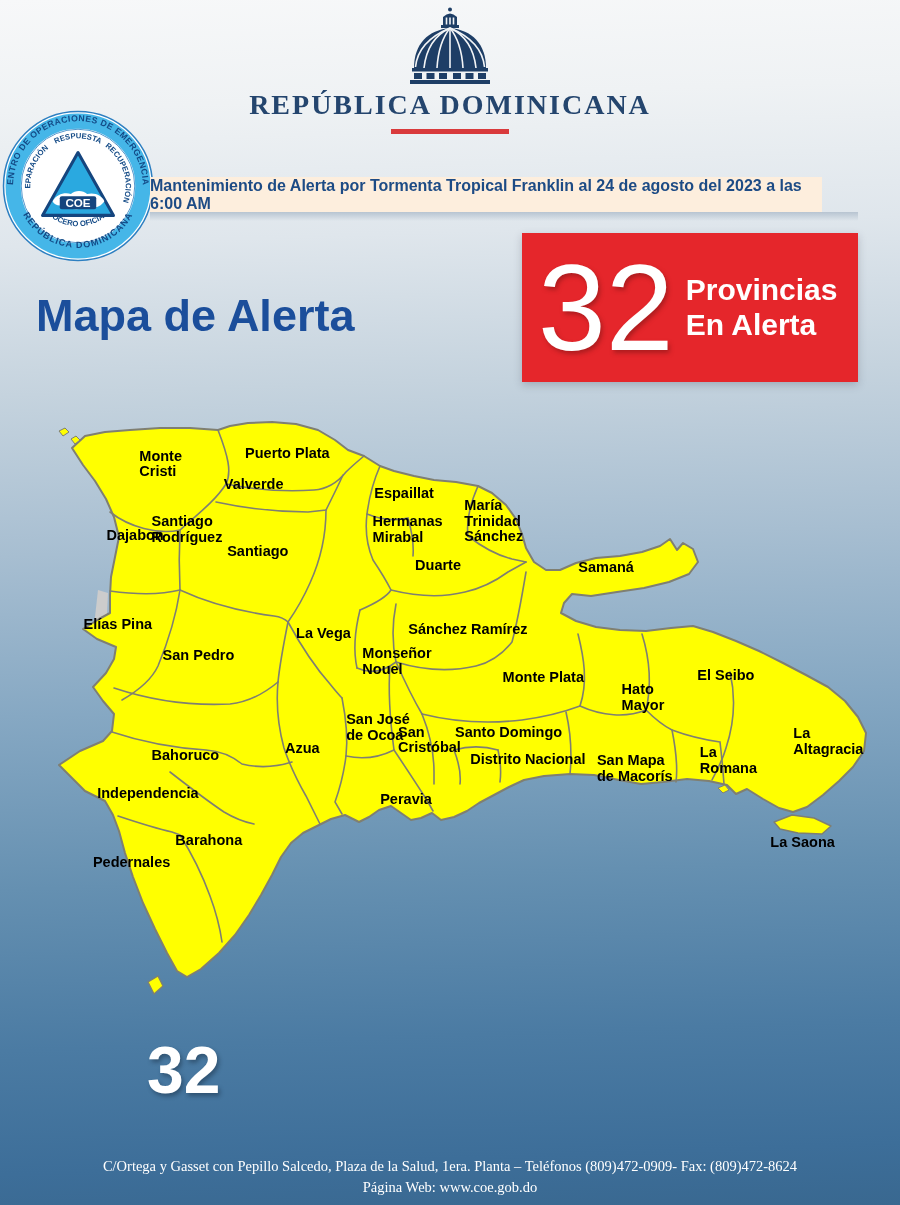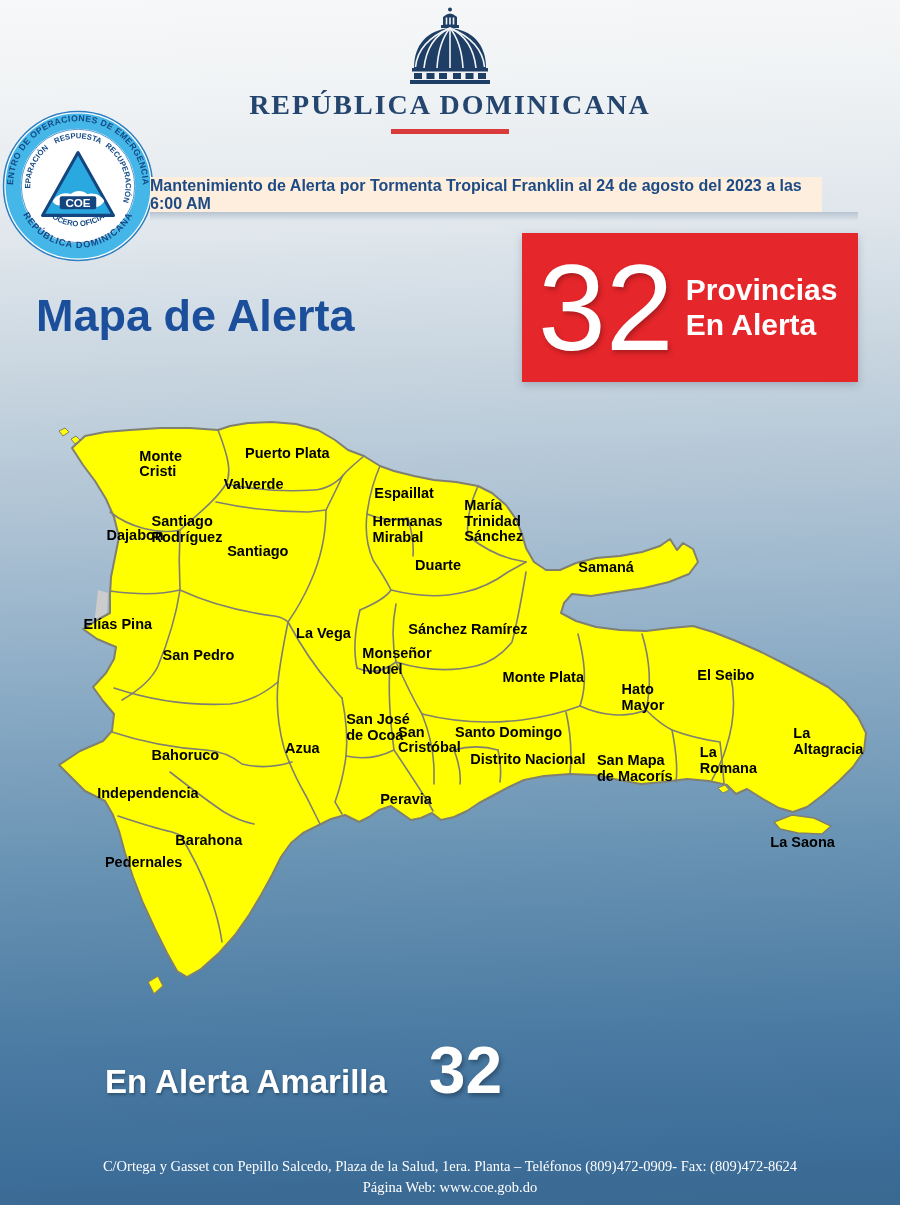--- a/index.html
+++ b/index.html
@@ -236,27 +236,26 @@
         <div class="prov" style="left: 66.7%; top: 55.5%;">San Mapa
 de Macorís</div>
         <div class="prov" style="left: 78.8%; top: 54.2%;">La
 Romana</div>
         <div class="prov" style="left: 89.8%; top: 51%;">La
 Altagracia</div>
         <div class="prov" style="left: 14.3%; top: 54.7%;">Bahoruco</div>
         <div class="prov" style="left: 7.9%; top: 61%;">Independencia</div>
         <div class="prov" style="left: 41.2%; top: 62%;">Peravia</div>
         <div class="prov" style="left: 17.1%; top: 68.8%;">Barahona</div>
-        <div class="prov" style="left: 7.4%; top: 72.5%; margin-left: 12px;">Pedernales</div>
+        <div class="prov" style="left: 7.4%; top: 72.5%;">Pedernales</div>
         <div class="prov" style="left: 87.1%; top: 69.2%;">La Saona</div>
       </div>
   </div>
 
   <div class="summary">
-    <span class="lbl">En Alerta Amarilla</span>
     <span class="num">32</span>
   </div>
 
   <div class="footer">
     <div>C/Ortega y Gasset con Pepillo Salcedo, Plaza de la Salud, 1era. Planta – Teléfonos (809)472-0909- Fax: (809)472-8624</div>
     <div>Página Web: www.coe.gob.do</div>
   </div>
 
 </div>
 

